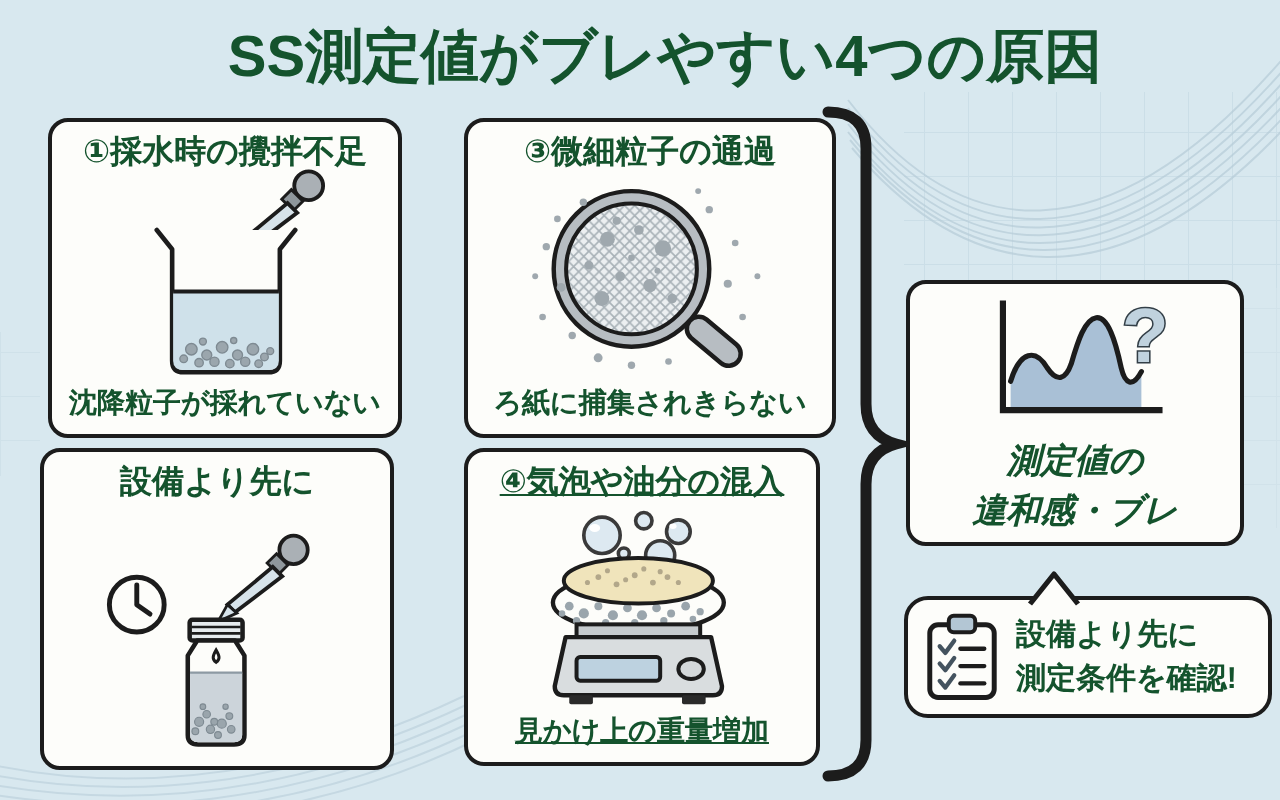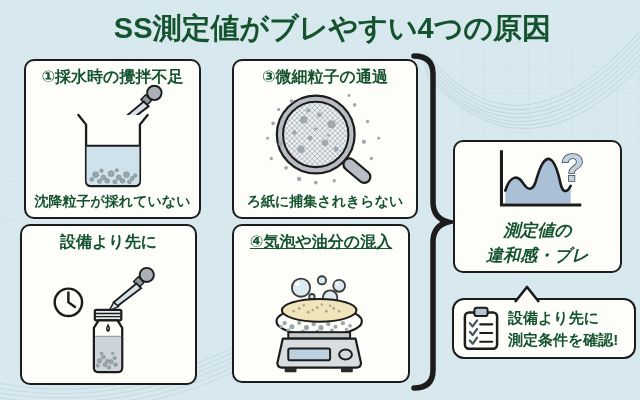--- a/index.html
+++ b/index.html
@@ -241,20 +241,21 @@
           <circle cx="36" cy="41" r="1.4"></circle>
       </g>
 
       <rect x="30" y="64" width="68" height="7" fill="#c6cbce" stroke="#1c1c1c" stroke-width="2.2"></rect>
       <path d="M24,71 L104,71 L110,98 Q110,103 105,103 L23,103 Q18,103 18,98 Z" fill="#d9dddf" stroke="#1c1c1c" stroke-width="2.4" stroke-linejoin="round"></path>
       <rect x="30" y="82" width="46" height="13" rx="2" fill="#bdd2e0" stroke="#1c1c1c" stroke-width="2.2"></rect>
       <ellipse cx="93" cy="88.5" rx="7" ry="5.5" fill="#d4d8da" stroke="#1c1c1c" stroke-width="2.2"></ellipse>
       <rect x="26" y="103" width="13" height="5" rx="1" fill="#2a2a2a"></rect>
       <rect x="88" y="103" width="13" height="5" rx="1" fill="#2a2a2a"></rect>
     </svg>
+    <div class="caption">見かけ上の重量増加</div>
   </div>
 
   <svg id="brace" width="46" height="340" viewBox="0 0 46 340">
     <path d="M8,4 Q27,4 27,22 L27,150 Q27,166 42,170 Q27,174 27,190 L27,318 Q27,336 8,336" fill="none" stroke="#1c1c1c" stroke-width="5.5" stroke-linecap="round"></path>
   </svg>
 
   <div id="result-box">
     <svg width="100" height="72" viewBox="0 0 104 74">
       <path d="M18,47 C23,31 31,30 37,40 C42,47.5 46.5,46.5 49.5,38 C53,26 56.5,15 62.5,14
                C68.5,13.2 72.5,26 75.5,40 C77.5,48.5 81.5,50.5 86,42 L86,60.4 L18,60.4 Z" fill="#a9c0d6"></path>

